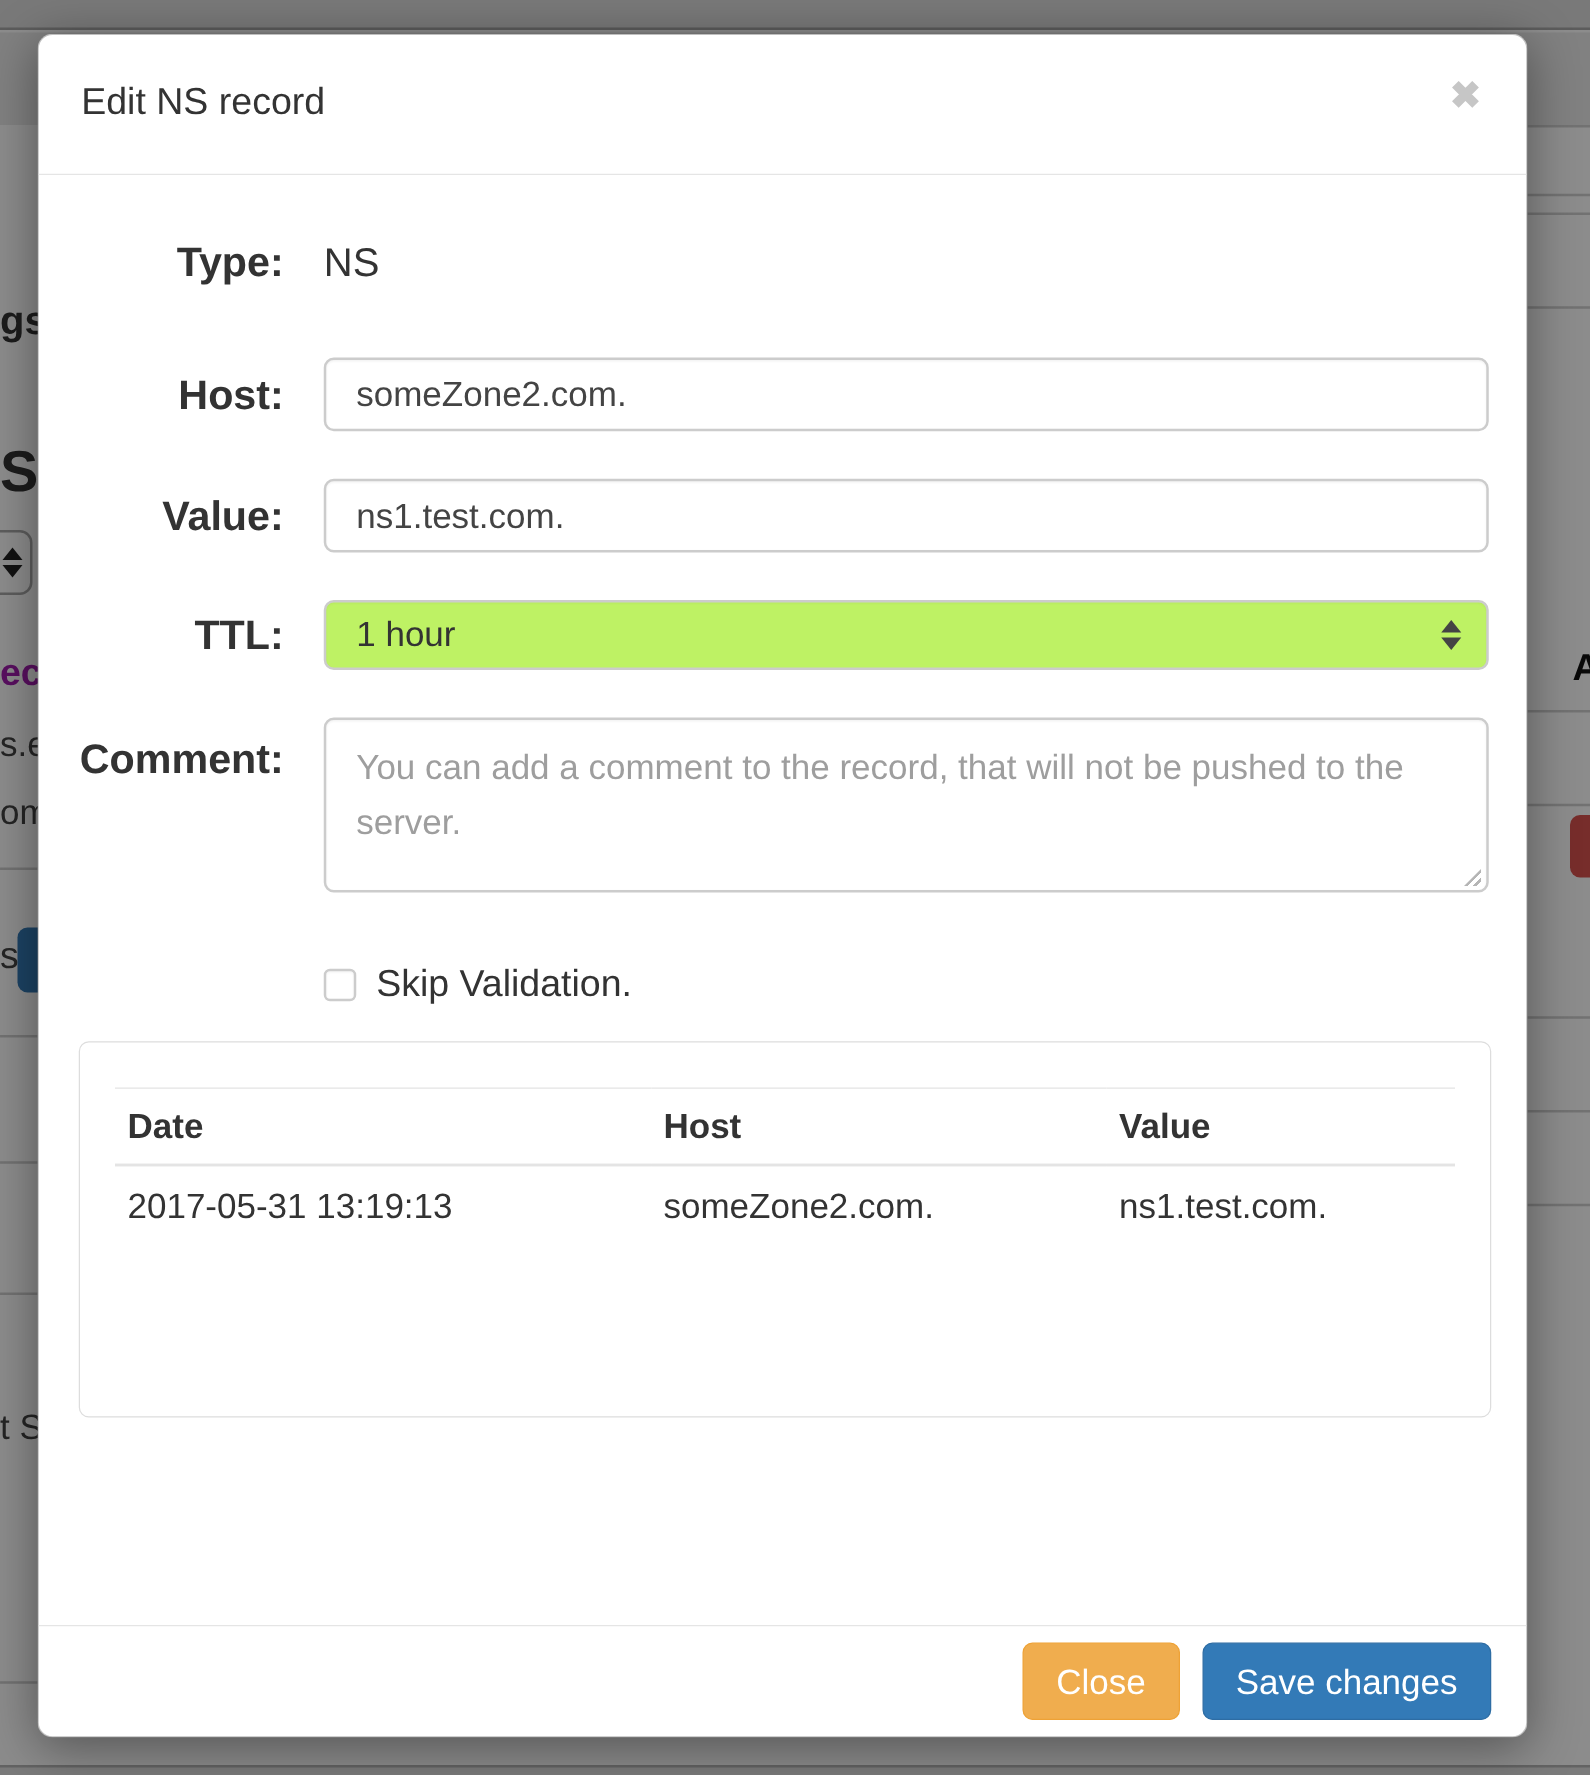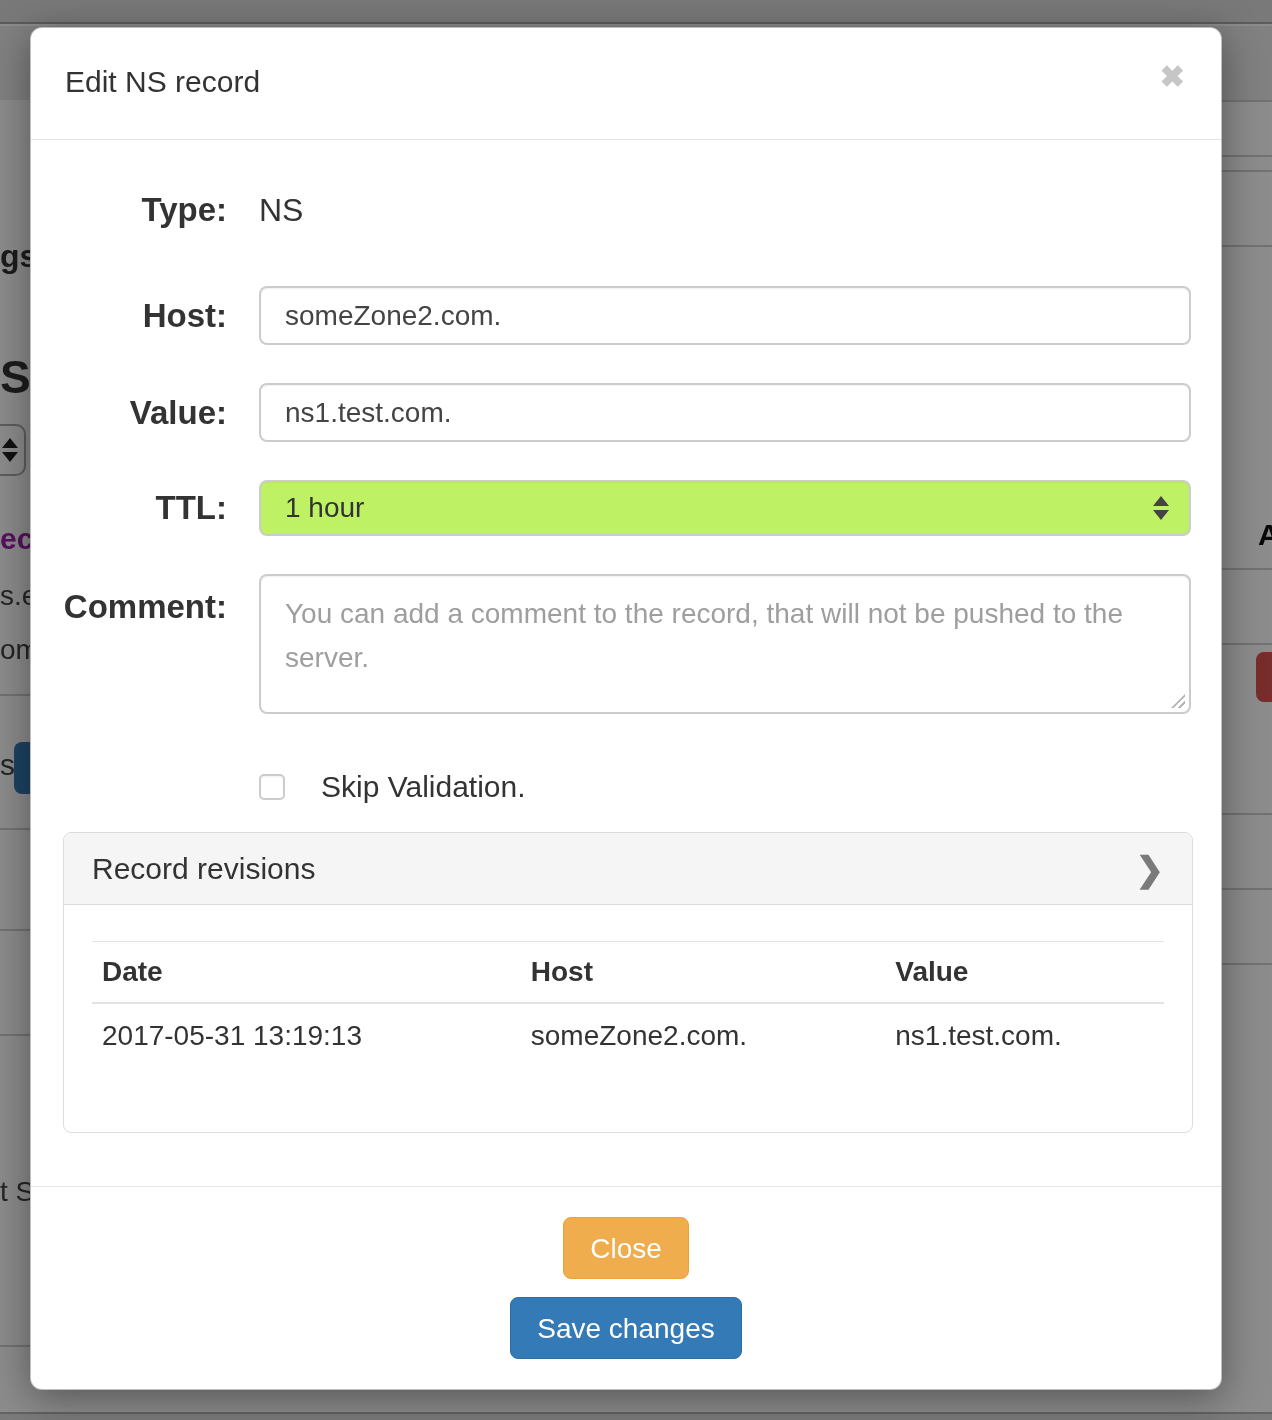--- a/index.html
+++ b/index.html
@@ -22,21 +22,21 @@
   .page-section{position:absolute;left:0;top:26px;width:1272px;height:74px;background:#ececec;}
   .page-bottombar{position:absolute;left:0;top:1412px;width:1272px;height:8px;background:#e0e0e0;border-top:2px solid #b5b5b5;}
   .frag{position:absolute;white-space:nowrap;}
   .frag-te{left:6px;top:146px;font-size:28px;color:#777;margin-left:45px;}
   .frag-gs{left:0;top:238px;font-size:32px;font-weight:bold;color:#333;}
   .frag-s-big{left:0;top:350px;font-size:46px;font-weight:bold;color:#333;}
   .frag-ec{left:0;top:522px;font-size:30px;font-weight:bold;color:#a21caf;}
   .frag-se{left:0;top:580px;font-size:28px;color:#444;}
   .frag-om{left:0;top:634px;font-size:28px;color:#444;}
   .frag-s-text{left:0;top:748px;font-size:30px;color:#444;}
-  .frag-ts{left:0;top:1176px;font-size:28px;color:#444;}
+  .frag-ts{left:0;top:1126px;font-size:28px;color:#444;}
   .frag-a{left:1258px;top:518px;font-size:30px;font-weight:bold;color:#111;}
   .bg-select{position:absolute;left:-36px;top:424px;width:62px;height:52px;background:#fff;border:2px solid #aaa;border-radius:10px;}
   .bg-select .arrows{right:6px;}
   .bg-btn-primary{position:absolute;left:14px;top:742px;width:26px;height:52px;border-radius:8px;background:var(--bg-primary-fragment);}
   .bg-btn-danger{position:absolute;left:1256px;top:652px;width:26px;height:50px;border-radius:8px;background:var(--bg-danger-fragment);}
   .bg-line{position:absolute;height:2px;background:#cfcfcf;}
   .bg-line.l{left:0;width:30px;}
   .bg-line.r{left:1222px;width:50px;}
 
   
@@ -110,21 +110,21 @@
   .chevron{font-size:34px;font-weight:bold;color:#7a7a7a;line-height:1;}
   .panel-body{padding:36px 28px 0 28px;}
   table.revisions{width:100%;border-collapse:collapse;border-top:1px solid #e4e4e4;}
   table.revisions th{
     text-align:left;font-size:28px;color:#333;padding:14px 10px;border-bottom:2px solid #e4e4e4;font-weight:bold;
   }
   table.revisions td{font-size:28px;color:#333;padding:16px 10px;}
   .col-date{width:40%;}.col-host{width:34%;}.col-value{width:26%;}
 
   .modal-footer{
-    border-top:1px solid #e5e5e5;padding:30px 28px;display:flex;justify-content:flex-end;gap:18px;align-items:center;flex-direction:column;
+    border-top:1px solid #e5e5e5;padding:13px 28px;display:flex;justify-content:flex-end;gap:18px;align-items:center;
   }
   .btn{
     border:none;border-radius:8px;height:62px;padding:0 26px;font-size:28px;color:#fff;
     font-family:inherit;cursor:pointer;line-height:62px;
   }
   .btn-warning{background:var(--accent-close-button);border:1px solid #eea236;}
   .btn-primary{background:var(--accent-save-button);border:1px solid var(--accent-save-button-border);}
 </style>
 </head>
 <body>
@@ -214,30 +214,26 @@
     </div>
 
     <div class="form-row row-comment">
       <div class="ctl-label">Comment:</div>
       <div class="ctl comment-wrap">
         <textarea class="comment-area" placeholder="You can add a comment to the record, that will not be pushed to the server." style=""></textarea>
         <div class="resize-handle"></div>
       </div>
     </div>
 
-    <div class="form-row row-check" style="margin-left:198px;gap:20px;">
+    <div class="form-row row-check" style="margin-left:198px;">
       <span class="checkbox"></span>
       <span class="check-label">Skip Validation.</span>
     </div>
 
     <div class="panel">
-      <div class="panel-heading">
-        <span class="panel-title">Record revisions</span>
-        <span class="chevron">❯</span>
-      </div>
       <div class="panel-body">
         <table class="revisions">
           <thead>
             <tr>
               <th class="col-date">Date</th>
               <th class="col-host">Host</th>
               <th class="col-value">Value</th>
             </tr>
           </thead>
           <tbody>

